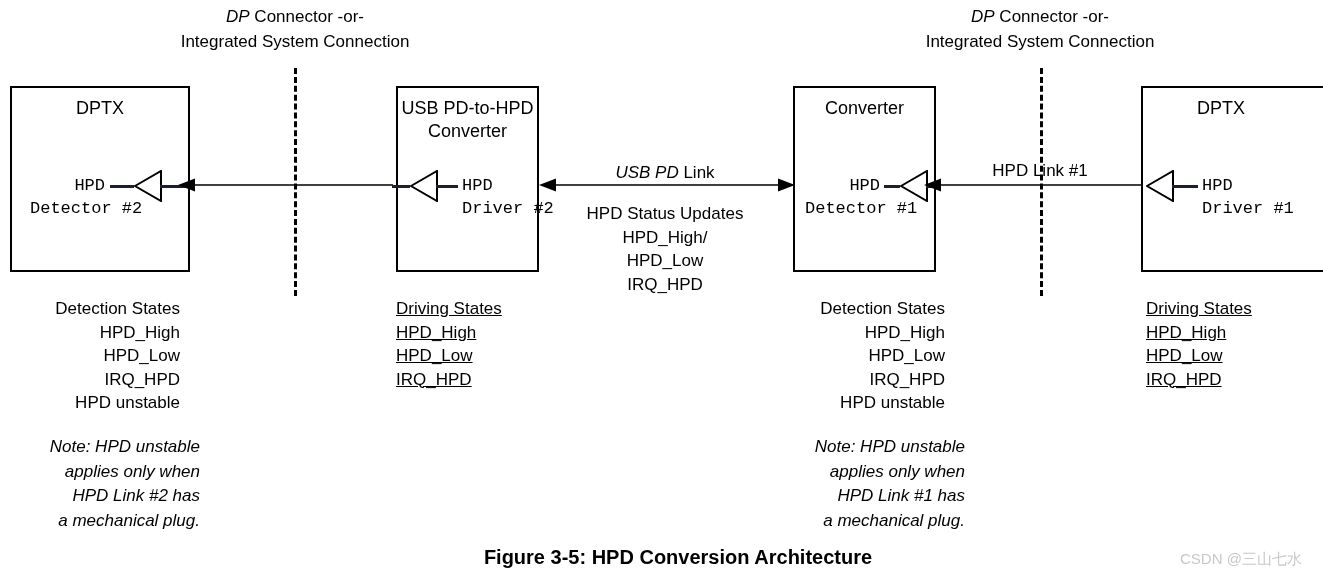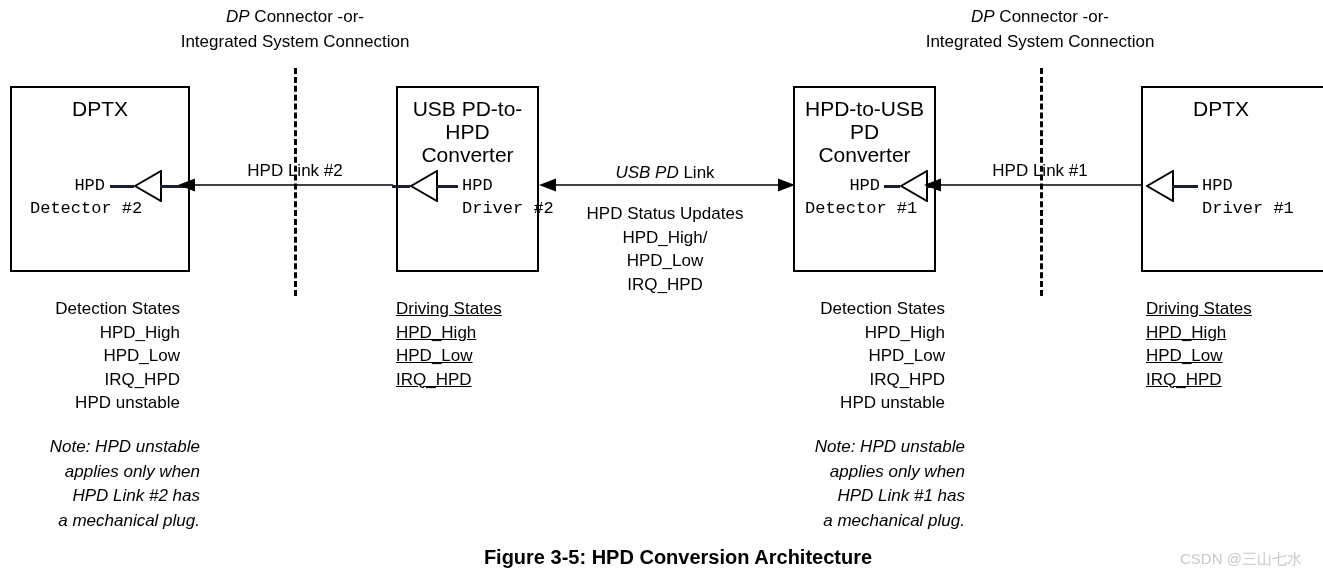--- a/index.html
+++ b/index.html
@@ -32,21 +32,21 @@
   
   .unit-box {
     border: 2.5px solid #000000;
     box-sizing: border-box;
     background: #ffffff;
   }
   .unit-title {
     position: absolute;
     left: 0; right: 0;
     text-align: center;
-    font-size: 21px;
+    font-size: 18px;
     line-height: 23px;
   }
 
   
   .tri {
     position: absolute;
   }
   .tri svg { display: block; }
 
   
@@ -160,21 +160,20 @@
     <div>Detector #2</div>
   </div>
   <div class="wire" style="left:110px; top:185px; width:24px;"></div>
   <div class="tri" style="left:134px; top:170px;">
     <svg width="28" height="32" viewBox="0 0 28 32">
       <polygon points="1,16 27,1 27,31" fill="#ffffff" stroke="#000000" stroke-width="2"></polygon>
     </svg>
   </div>
   <div class="wire" style="left:160px; top:185px; width:32px;"></div>
 
-  <div class="link-caption abs" style="left:210px; top:159px; width:170px;">HPD Link #2</div>
   <div class="link-arrow" style="left:178px; top:176px;">
     <svg width="215" height="18" viewBox="0 0 215 18">
       <line x1="14" y1="9" x2="215" y2="9" stroke="#000000" stroke-width="1.6"></line>
       <polygon points="0,9 17,2.5 17,15.5" fill="#000000"></polygon>
     </svg>
   </div>
 
   <div class="unit-box abs" style="left:396px; top:86px; width:143px; height:186px;">
     <div class="unit-title" style="top:9px;">
       <div>USB PD-to-HPD</div>
@@ -203,21 +202,20 @@
   </div>
   <div class="status-list abs" style="left:560px; top:202px; width:210px;">
     <div>HPD Status Updates</div>
     <div>HPD_High/</div>
     <div>HPD_Low</div>
     <div>IRQ_HPD</div>
   </div>
 
   <div class="unit-box abs" style="left:793px; top:86px; width:143px; height:186px;">
     <div class="unit-title" style="top:9px;">
-      <div>HPD-to-USB PD</div>
       <div>Converter</div>
     </div>
   </div>
   <div class="blk-label ta-r abs" style="left:805px; top:174px; width:75px;">
     <div>HPD</div>
     <div>Detector #1</div>
   </div>
   <div class="wire" style="left:884px; top:185px; width:16px;"></div>
   <div class="tri" style="left:900px; top:170px;">
     <svg width="28" height="32" viewBox="0 0 28 32">

